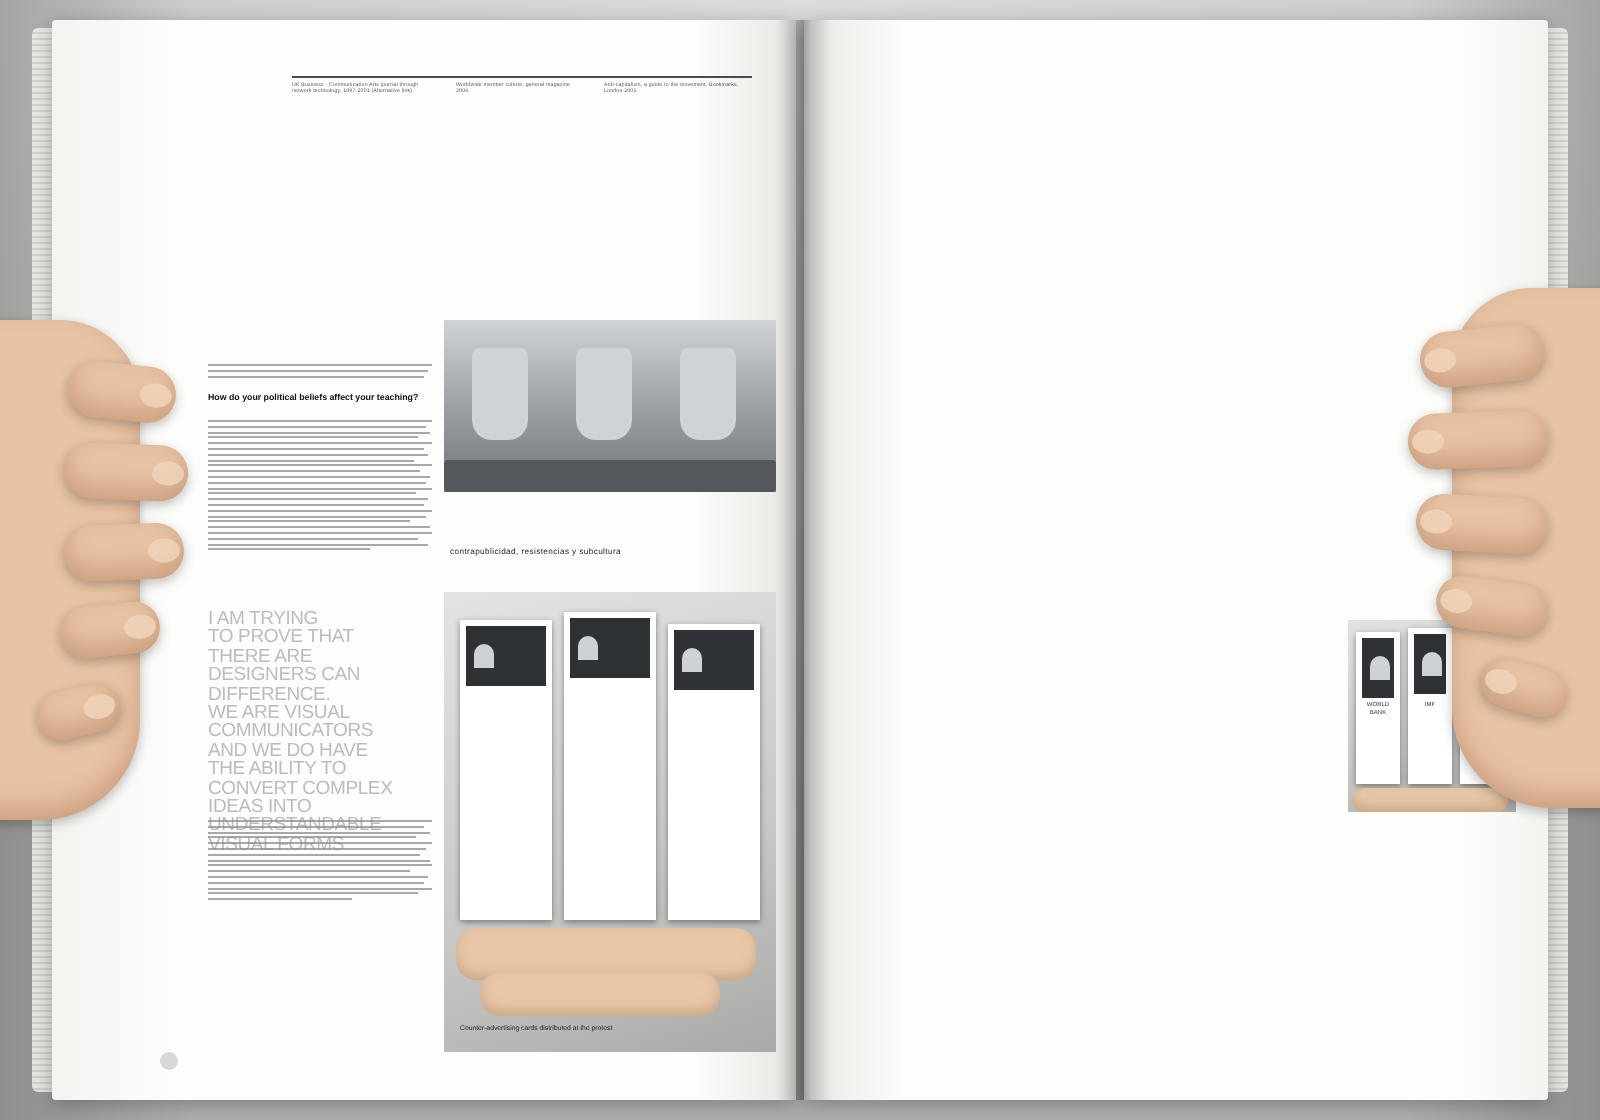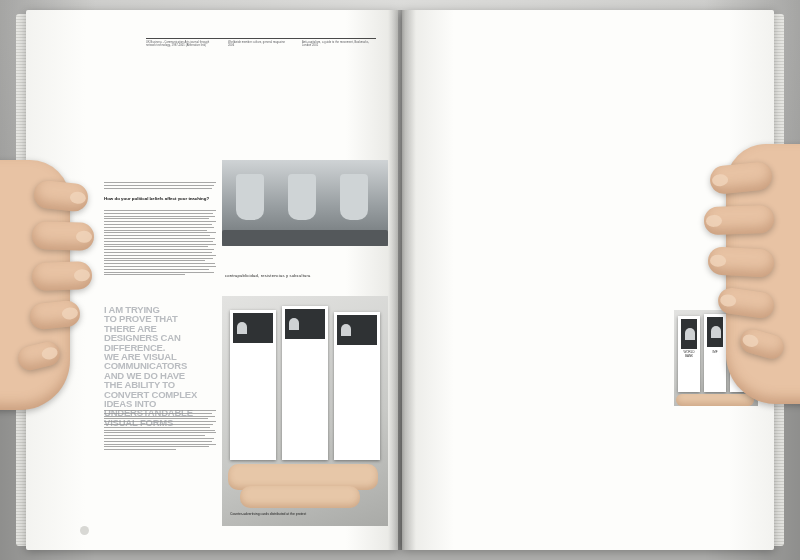--- a/index.html
+++ b/index.html
@@ -70,21 +70,21 @@
   
   .lines{position:absolute;}
   .lines i{display:block;height:1px;background:#8b8b8b;margin-bottom:2.1px;opacity:.75;}
   .lines.tiny i{height:1px;margin-bottom:1.8px;}
 
   .hdr-strip{position:absolute;}
   .hdr-strip .cap{position:absolute;font-size:2.6px;line-height:3.4px;color:#55565a;letter-spacing:.1px;}
   .rule{position:absolute;background:#4a4a4a;height:1px;}
   .bigtype{
     position:absolute;left:78px;top:295px;width:112px;height:140px;
-    color:#b9bcc0;font-weight:bold;text-transform:uppercase;
+    color:#b9bcc0;font-weight:normal;text-transform:uppercase;
     line-height:9.4px;letter-spacing:-.2px;
   }
   .bigtype span{display:block;}
   .bigtype .s1{font-size:9.5px;}
   .logo-malababa{
     position:absolute;left:198px;top:236px;width:160px;
     font-family:"DejaVu Sans", sans-serif;font-weight:bold;font-size:25px;
     letter-spacing:-.6px;color:#111;
   }
   .logo-sub{

